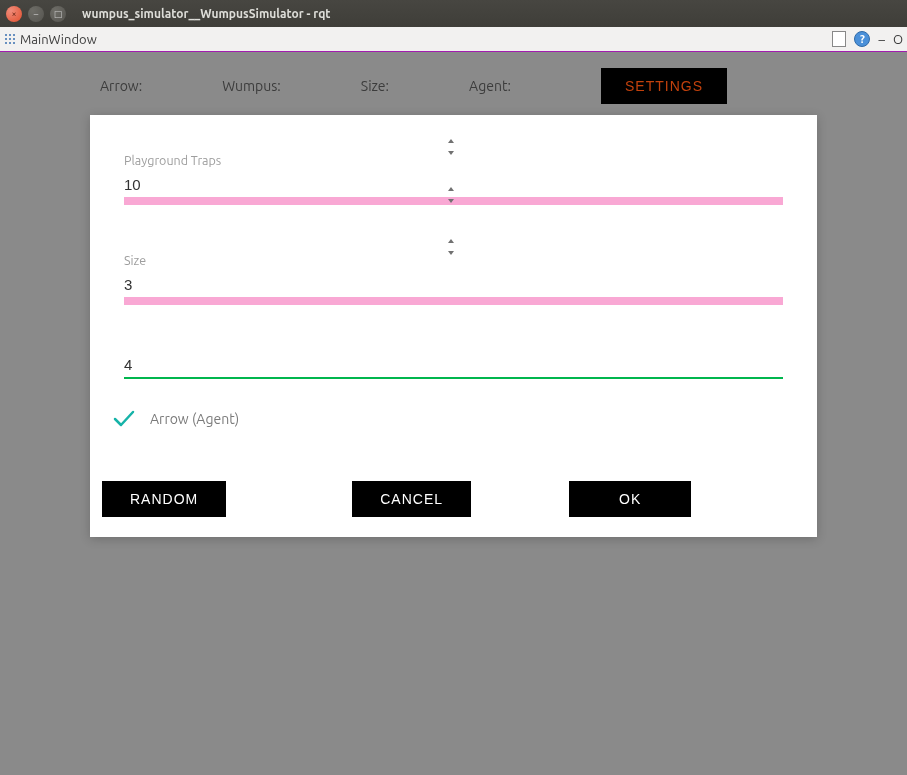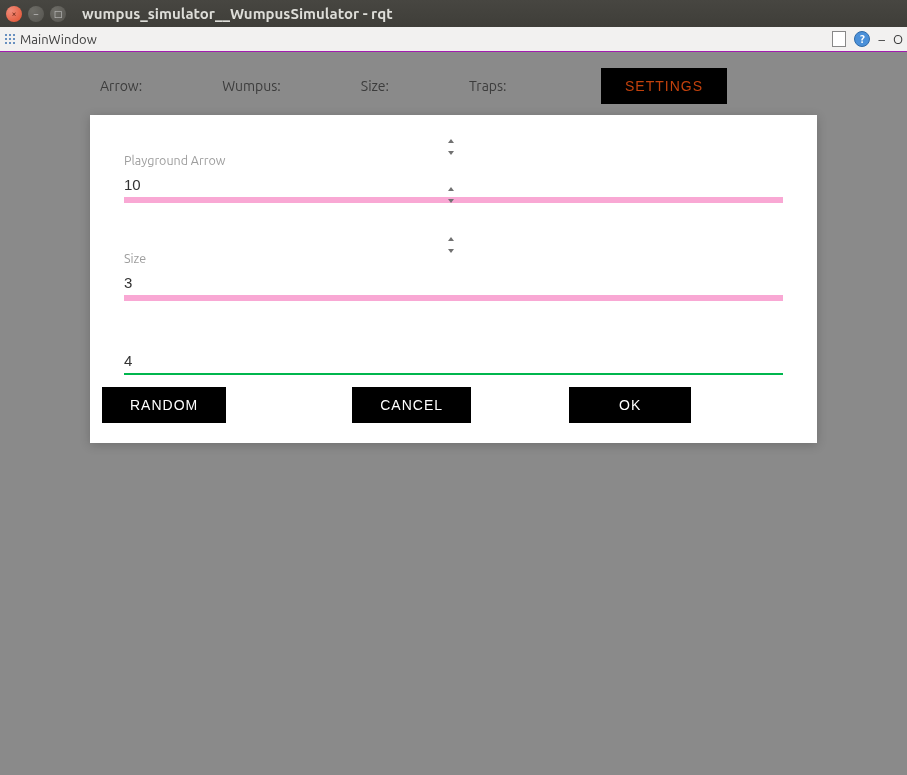--- a/index.html
+++ b/index.html
@@ -25,21 +25,21 @@
       display: flex;
       align-items: center;
       justify-content: center;
       font-size: 9px;
     }
     .tb-close { background: radial-gradient(circle at 30% 30%, #f08c7a, #e24f2e); color: #5c1e0f; }
     .tb-min, .tb-max { background: radial-gradient(circle at 30% 30%, #6e6d67, #55544f); color: #ccc; }
     .tb-title {
       margin-left: 10px;
       color: #ddddd8;
-      font-size: 15px;
+      font-size: 12px;
       font-weight: bold;
     }
     .menu-bar {
       height: 25px;
       background: #f2f1f0;
       border-bottom: 1px solid #a21caf;
       display: flex;
       align-items: center;
       justify-content: space-between;
       padding: 0 4px;
@@ -105,21 +105,21 @@
     }
     .field-label {
       font-size: 12.5px;
       color: #9e9e9e;
       display: block;
       margin-bottom: 6px;
     }
     .field-input {
       width: 100%;
       border: none;
-      border-bottom: 6px solid #f9a8d4;
+      border-bottom: 8px solid #f9a8d4;
       font-size: 15px;
       color: #333;
       padding: 3px 0 4px 0;
       background: transparent;
     }
     .field-input.plain { border-bottom: 2px solid #00b64e; }
     .spinner {
       position: absolute;
       right: 50%;
       display: flex;
@@ -194,28 +194,28 @@
     <span>O</span>
   </div>
 </div>
 
 <div class="content-area">
 
   <div class="status-row">
     <span class="status-label">Arrow:</span>
     <span class="status-label">Wumpus:</span>
     <span class="status-label">Size:</span>
-    <span class="status-label">Traps:</span>
+    <span class="status-label">Agent:</span>
     <button class="settings-btn">SETTINGS</button>
   </div>
 
   <div class="dialog">
 
     <div class="field">
-      <span class="field-label">Playground Arrow</span>
+      <span class="field-label">Playground Traps</span>
       <input class="field-input" type="text" value="10" style="">
       <div class="spinner spinner-stack-a">
         <div class="arrow-up"></div>
         <div class="arrow-down"></div>
       </div>
       <div class="spinner spinner-stack-b">
         <div class="arrow-up"></div>
         <div class="arrow-down"></div>
       </div>
     </div>
@@ -226,20 +226,28 @@
       <div class="spinner spinner-stack-a">
         <div class="arrow-up"></div>
         <div class="arrow-down"></div>
       </div>
     </div>
 
     <div class="field" style="margin-top:32px;">
       <input class="field-input plain" type="text" value="4" style="">
     </div>
 
+    <div class="checkbox-row">
+      <span class="check-icon">
+        <svg width="24" height="20" viewBox="0 0 24 20">
+          <path d="M3 10 L9 16 L21 3" stroke="#16b3a8" stroke-width="2.5" fill="none" stroke-linecap="round" stroke-linejoin="round"></path>
+        </svg>
+      </span>
+      <span class="checkbox-label">Arrow (Agent)</span>
+    </div>
 
     <div class="button-row">
       <button class="dlg-btn">RANDOM</button>
       <div class="btn-spacer1"></div>
       <button class="dlg-btn">CANCEL</button>
       <div class="btn-spacer2"></div>
       <button class="dlg-btn ok-btn">OK</button>
     </div>
 
   </div>

